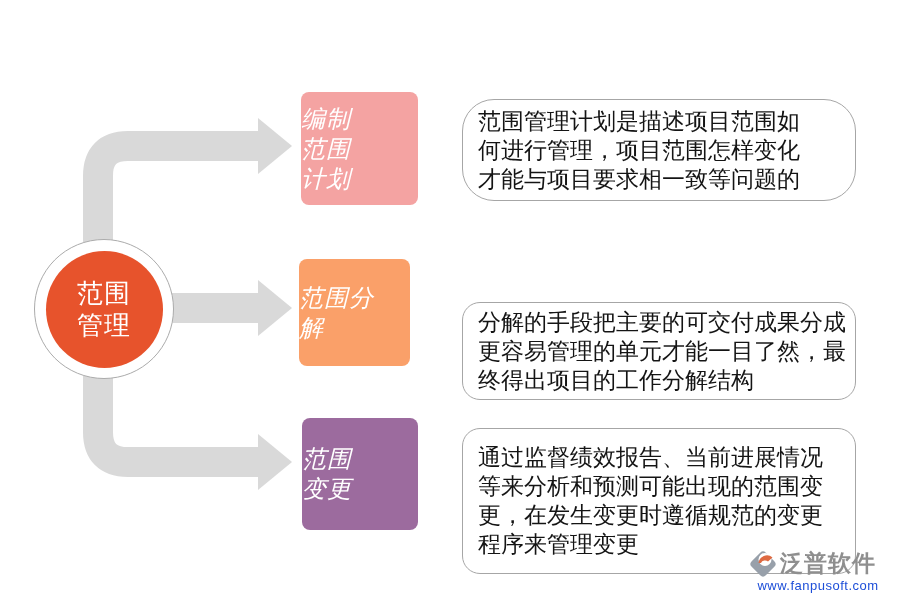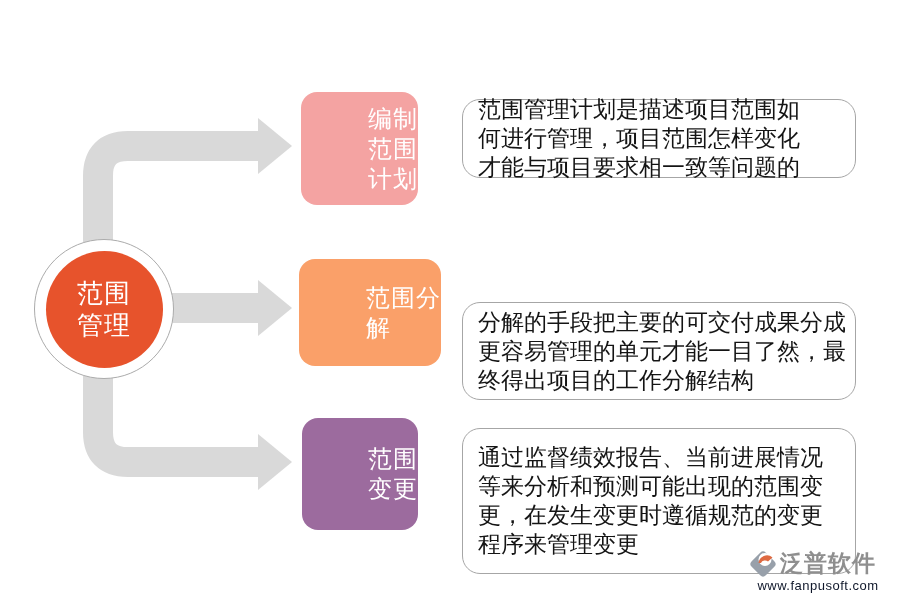--- a/index.html
+++ b/index.html
@@ -24,54 +24,54 @@
     width:117px;height:117px;border-radius:50%;background:#E7532C;
     display:flex;align-items:center;justify-content:center;
   }
   .hub-label{
     color:#ffffff;font-size:26px;line-height:32px;white-space:pre-line;
     text-align:center;letter-spacing:1px;
   }
 
   
   .node{
-    position:absolute;z-index:2;border-radius:16px;
-    display:flex;align-items:center;justify-content:flex-end;box-sizing:border-box;
+    position:absolute;z-index:2;border-radius:8px;
+    display:flex;align-items:center;justify-content:flex-start;box-sizing:border-box;font-style:italic;
   }
   .node span{
     color:#ffffff;font-size:24px;line-height:30px;white-space:pre-line;
     text-align:left;letter-spacing:1px;
   }
   .node-plan{left:301px;top:92px;width:117px;height:113px;background:#F4A3A2;}
-  .node-decompose{left:299px;top:259px;width:142px;height:107px;background:#FAA069;}
+  .node-decompose{left:299px;top:259px;width:111px;height:107px;background:#FAA069;}
   .node-change{left:302px;top:418px;width:116px;height:112px;background:#9C6B9E;}
 
   
   .desc{
     position:absolute;left:462px;width:394px;z-index:2;box-sizing:border-box;
     background:#ffffff;border:1.5px solid #A6A6A6;border-radius:18px;
     display:flex;align-items:center;padding:2px 4px 2px 15px;
   }
   .desc span{
     font-family:"Liberation Serif", serif;color:#141414;
     font-size:23px;line-height:29px;white-space:pre-line;
   }
-  .desc-plan{top:99px;height:79px;}
+  .desc-plan{top:99px;height:102px;border-radius:32px;}
   .desc-decompose{top:262px;height:98px;margin-top:40px;}
   .desc-change{top:428px;height:146px;}
 
   
   .logo{position:absolute;left:748px;top:548px;z-index:3;width:140px;}
   .logo-row{display:flex;align-items:flex-end;}
   .logo-icon{width:30px;height:30px;flex:0 0 auto;}
   .brand{
     color:#8F8F8F;font-size:23px;font-weight:bold;letter-spacing:1px;margin-left:2px;
   }
   .url{
-    color:#0f172a;font-size:13px;letter-spacing:0.5px;margin-top:-1px;text-align:center;
+    color:#1d4ed8;font-size:13px;letter-spacing:0.5px;margin-top:-1px;text-align:center;
   }
 </style>
 </head>
 <body>
 
 <div class="stage">
 
   <svg class="connectors" width="900" height="600" viewBox="0 0 900 600">
     <path class="elbow" d="M98 310 V176 Q98 146 128 146 H259"></path>
     <polygon class="head" points="258,118 258,174 292,146"></polygon>

